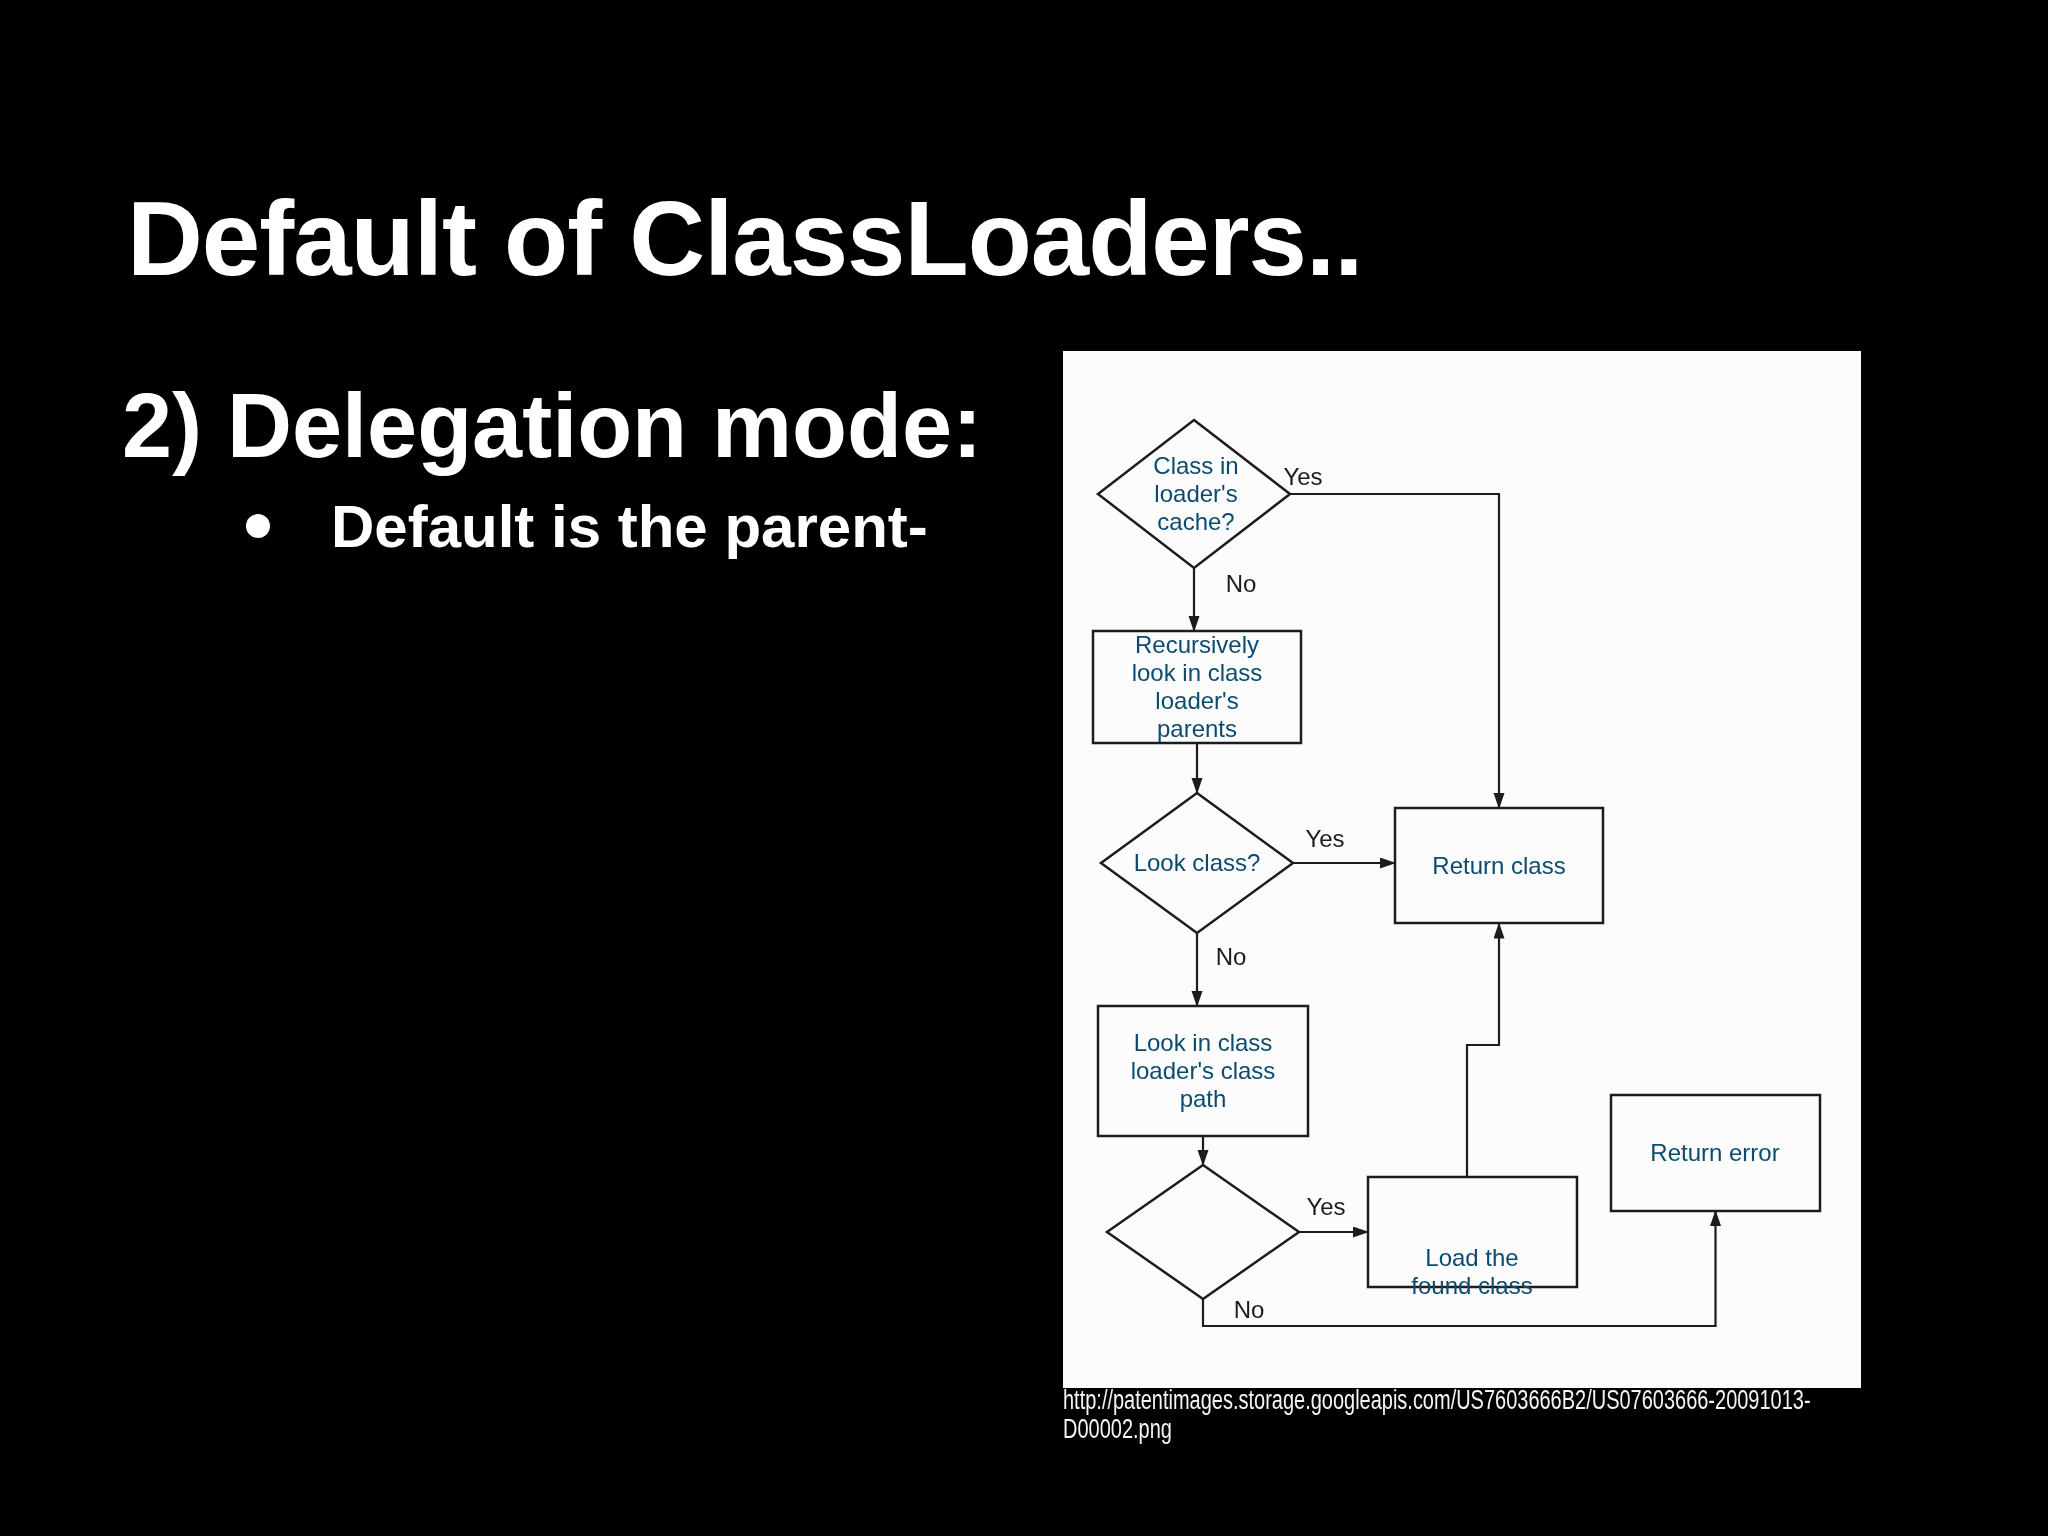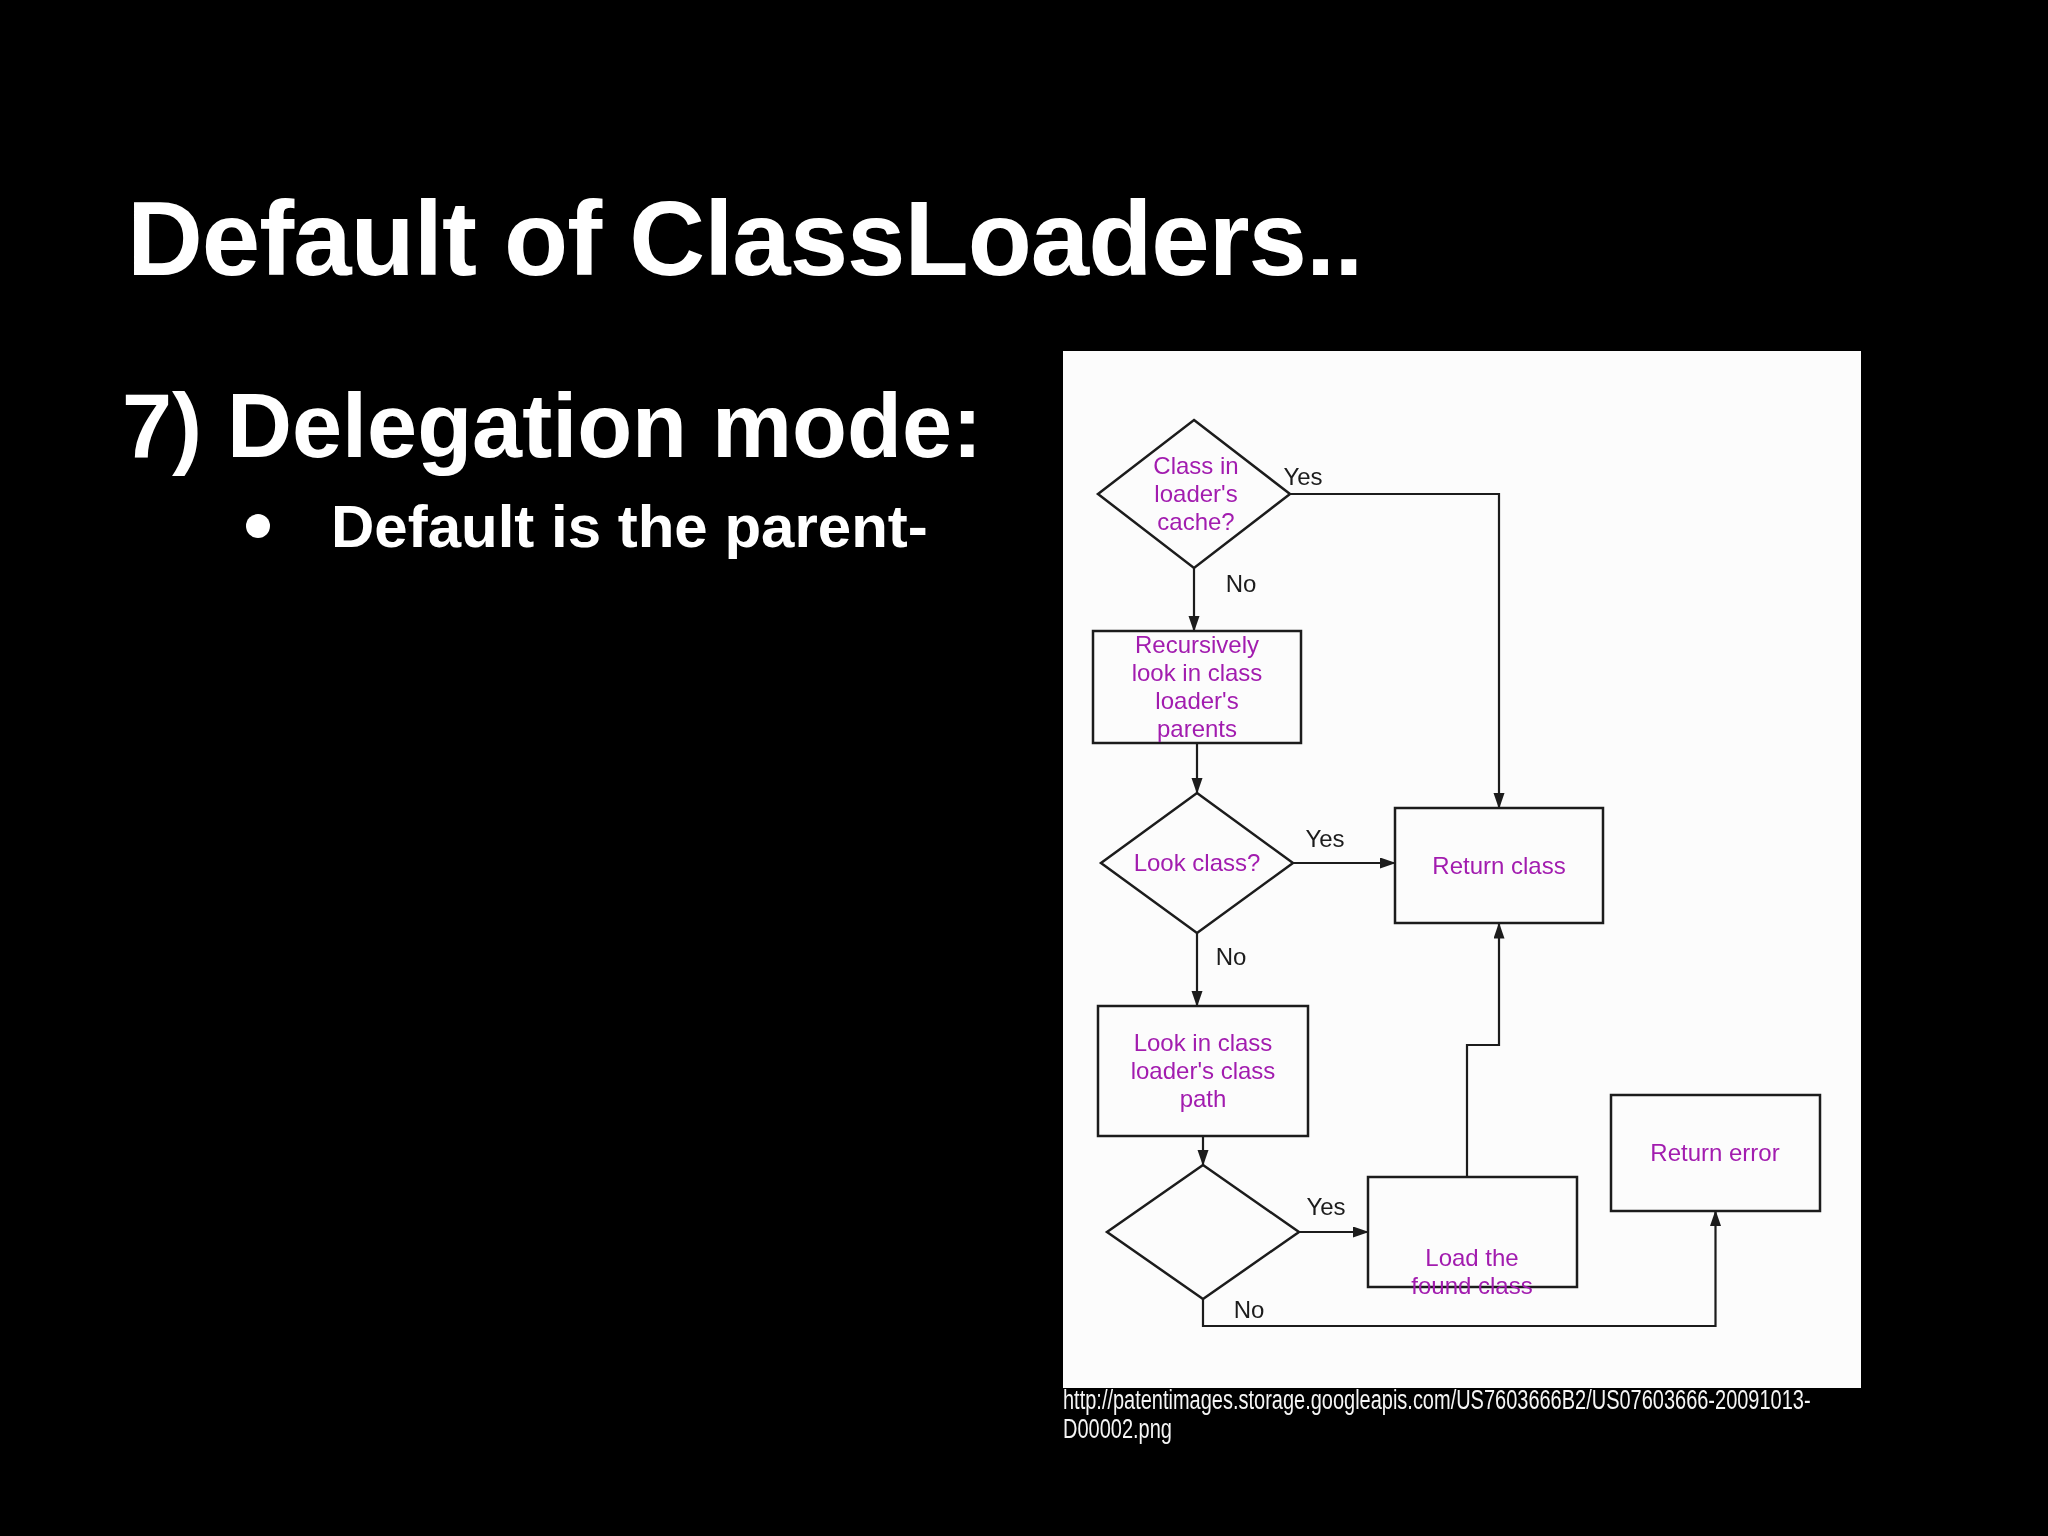--- a/index.html
+++ b/index.html
@@ -36,21 +36,21 @@
   }
   .panel{
     position:absolute;left:1063px;top:351px;
     width:798px;height:1037px;
     background:#fcfcfc;
   }
   .panel svg{position:absolute;left:0;top:0;}
   .node-label{
     position:absolute;
     transform:translate(-50%,-50%);
-    color:#a21caf;
+    color:#0c4a6e;
     font-size:24px;line-height:28px;
     text-align:center;white-space:pre-line;
   }
   .edge-label{
     position:absolute;
     transform:translate(-50%,-50%);
     color:#1c1c1c;
     font-size:24px;line-height:24px;
     white-space:nowrap;
   }
@@ -63,21 +63,21 @@
     white-space:nowrap;
   }
 </style>
 </head>
 <body>
 
 <div id="slide">
 
   <div class="title">Default of ClassLoaders..</div>
 
-  <div class="heading">7) Delegation mode:</div>
+  <div class="heading">2) Delegation mode:</div>
 
   <div class="bullet-row">
     <span class="bullet-marker"></span>
     <div class="bullet-text">
       <div>Default is the parent-</div>
     </div>
   </div>
 
   <div class="panel">
     <svg width="798" height="1037" viewBox="0 0 798 1037">

